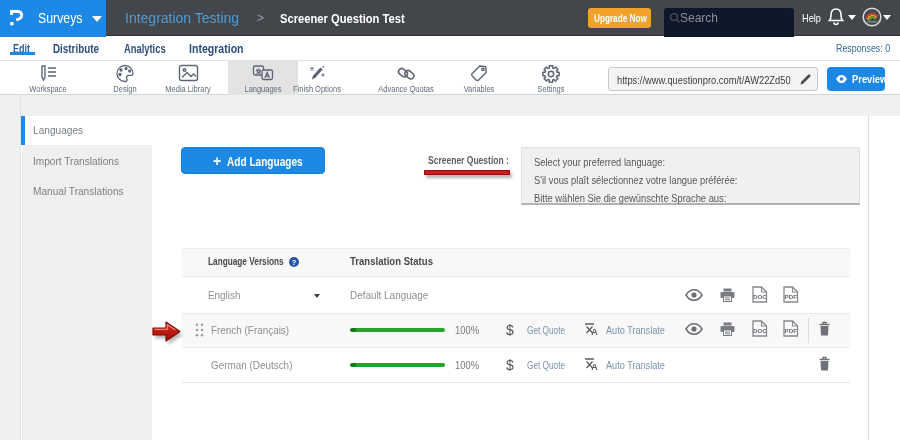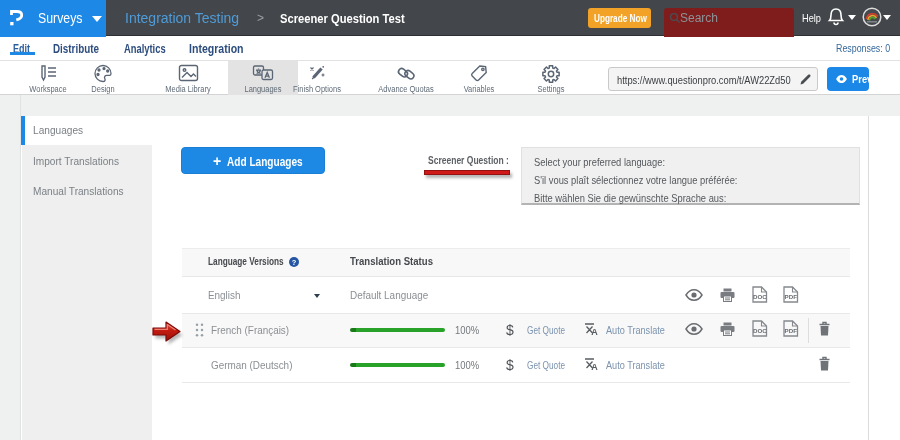--- a/index.html
+++ b/index.html
@@ -10,36 +10,36 @@
   
   #topbar { left:0; top:0; width:900px; height:36px; background:#43464a; border-bottom:1px solid #2e2f33; }
   #logo { left:0; top:0; width:106px; height:37px; background:#1e88e6; }
   #surveys { left:38px; top:10px; font-size:14px; color:#fff; transform:scaleX(.88); }
   .caret-w { width:0; height:0; border-left:5px solid transparent; border-right:5px solid transparent; border-top:6px solid #fff; }
   #crumb1 { left:125px; top:10px; font-size:14px; color:#4f9cd8; }
   #crumbsep { left:257px; top:11px; font-size:12px; color:#9aa1a9; }
   #crumb2 { left:280px; top:11px; font-size:13px; font-weight:bold; color:#fff; transform:scaleX(.86); }
   #upgrade { left:588px; top:8px; width:63px; height:20px; background:#f2a227; border-radius:3px; }
   #upgrade span { position:absolute; left:6px; top:4px; font-size:10.5px; font-weight:bold; color:#fff; display:inline-block; transform:scaleX(.78); transform-origin:0 0; white-space:nowrap; }
-  #search { left:664px; top:8px; width:130px; height:36px; background:#7f1d1d; border-radius:3px; }
+  #search { left:664px; top:8px; width:130px; height:36px; background:#0f172a; border-radius:3px; }
   #search span { position:absolute; left:16px; top:3px; font-size:12px; color:#8d9296; }
   #help { left:802px; top:12px; font-size:11.5px; color:#fff; transform:scaleX(.8); transform-origin:0 50%; }
   
   #tabrow { left:0; top:37px; width:900px; height:24px; background:#fff; border-bottom:1px solid #e2e2e2; }
   .tab { position:absolute; top:42px; font-size:12px; font-weight:bold; color:#2c4d7e; }
   #editbar { left:10px; top:52px; width:25px; height:3px; background:#1e88e5; }
   #responses { left:836px; top:42px; font-size:11.5px; color:#35689d; transform:scaleX(.77); }
   
   #toolbar { left:0; top:61px; width:900px; height:34px; background:#fff; border-bottom:1px solid #d4d4d4; }
   .titem { position:absolute; top:61px; width:66px; height:36px; text-align:center; }
   .titem .lab { position:absolute; top:23px; width:100%; font-size:8.5px; color:#5f6a76; transform:scaleX(.88); }
   #t-lang { left:228px; top:61px; width:70px; height:36px; background:#e3e3e3; }
   #urlbox { left:608px; top:67px; width:210px; height:24px; background:#f4f4f4; border:1px solid #c9c9c9; border-radius:3px; }
   #urltext { position:absolute; left:8px; top:6px; font-size:10.5px; color:#3c4044; white-space:nowrap; transform:scaleX(.89); transform-origin:0 0; }
-  #preview { left:827px; top:67px; width:42px; height:24px; background:#1b87e6; border-radius:4px; color:#fff; font-size:11px; font-weight:bold; }
+  #preview { left:827px; top:67px; width:58px; height:24px; background:#1b87e6; border-radius:4px; color:#fff; font-size:11px; font-weight:bold; }
   
   #gapstrip { left:0; top:95px; width:900px; height:21px; background:#eff1f1; }
   #leftstrip { left:0; top:95px; width:21px; height:345px; background:#eff1f1; border-right:1px solid #e0e2e2; }
   #content { left:22px; top:116px; width:878px; height:324px; background:#fff; }
   #rightline { left:868px; top:116px; width:1px; height:324px; background:#dcdcdc; }
   #sidebar { left:22px; top:116px; width:130px; height:324px; background:#efefef; }
   #side-active { left:21px; top:116px; width:131px; height:29px; background:#fff; border-left:4px solid #1e88e6; }
   .sideitem { position:absolute; left:33px; font-size:11.5px; color:#7b8085; transform:scaleX(.88); transform-origin:0 50%; white-space:nowrap; }
   
   #addbtn { left:181px; top:147px; width:144px; height:27px; background:#1e88e5; border:1px solid #1a7fd4; border-radius:4px; }
@@ -111,21 +111,21 @@
   <div id="t-lang" class="abs"></div>
   <div class="titem" style="left:15px">
     <svg width="20" height="19" viewBox="0 0 20 19" style="margin-top:3px">
       <g stroke="#5b6675" stroke-width="1.4" fill="none">
         <path d="M4 2 L4 13 L5.5 16 L7 13 L7 2 Z"></path>
         <path d="M10 4 H18 M10 8 H18 M10 12 H18"></path>
       </g>
     </svg>
     <div class="lab">Workspace</div>
   </div>
-  <div class="titem" style="left:70px">
+  <div class="titem" style="left:92px">
     <svg width="20" height="19" viewBox="0 0 20 19" style="margin-top:3px">
       <g stroke="#5b6675" stroke-width="1.3" fill="none">
         <path d="M10 1.5 A8 8 0 1 0 10 17.5 C12 17.5 12.6 16 11.8 14.6 C11 13 12 11.4 13.8 11.4 L16.5 11.4 C17.6 11.4 18 10.3 18 9.5 A8 8 0 0 0 10 1.5 Z"></path>
         <circle cx="6" cy="6" r="1" fill="#5b6675"></circle>
         <circle cx="11" cy="4.6" r="1" fill="#5b6675"></circle>
         <circle cx="14.7" cy="7" r="1" fill="#5b6675"></circle>
         <circle cx="5" cy="10.5" r="1" fill="#5b6675"></circle>
       </g>
     </svg>
     <div class="lab">Design</div>

